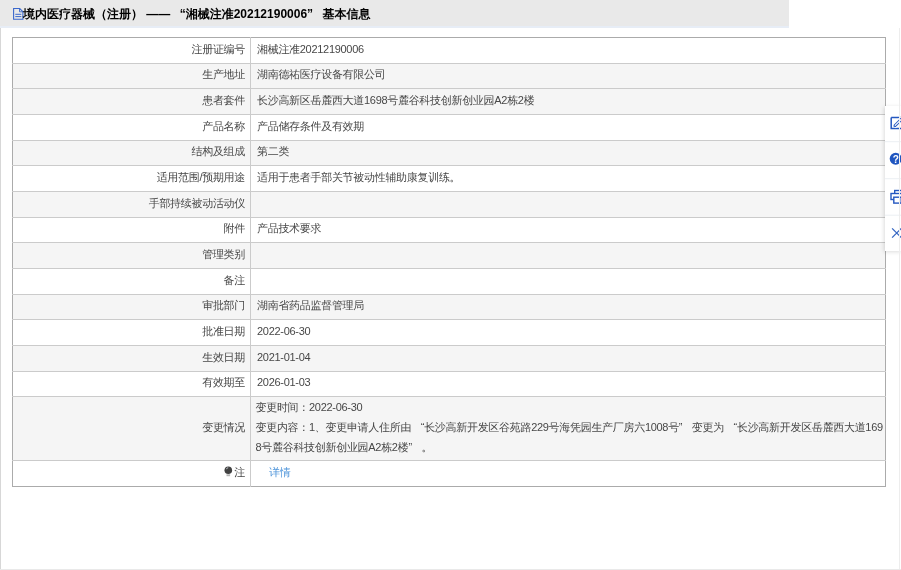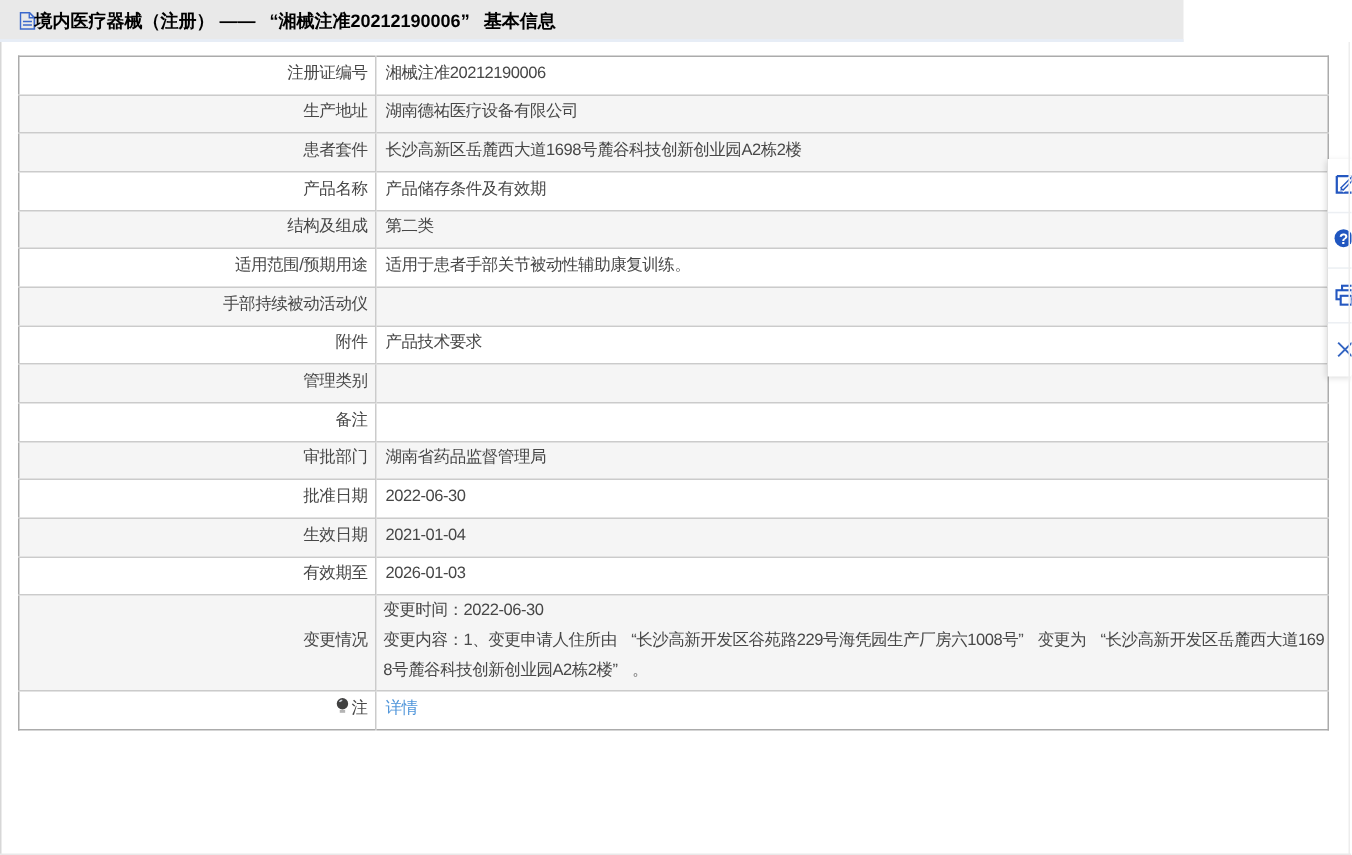--- a/index.html
+++ b/index.html
@@ -14,21 +14,21 @@
 table{position:absolute;left:12px;top:37px;border-collapse:collapse;width:874px;
   table-layout:fixed;font-size:11px;letter-spacing:-0.3px;color:#474747;}
 table{border:1px solid #ababab;}
 td{border-top:1px solid #cbcbcb;padding:0 0 3px 0;line-height:14px;height:25.67px;box-sizing:border-box;}
 tr.alt td{background:#f5f5f5;}
 td.l{width:238px;text-align:right;padding-right:5px;border-right:1px solid #cbcbcb;}
 td.v{padding-left:6px;}
 tr.r1 td{border-top:none;}
 td.big{line-height:20px;padding:0 2px 3px 4.5px;word-break:break-all;}
 tr.big2 td{height:62.33px;}
-a.det{color:#4f95da;text-decoration:none;}
+a.det{color:#4f95da;text-decoration:none;margin-left:12px;}
 .q{display:inline-block;width:13px;}
 .qo{text-align:right;}
 .qc{text-align:left;}
 .topbar .q{width:12px;}
 .toolbar{position:absolute;left:884.5px;top:105.8px;width:17px;height:145px;background:#fff;
   box-shadow:-1px 1px 4px rgba(0,0,0,0.14);}
 .bulb{display:inline-block;vertical-align:-1.5px;margin-right:1px;}
 </style>
 </head>
 <body>

